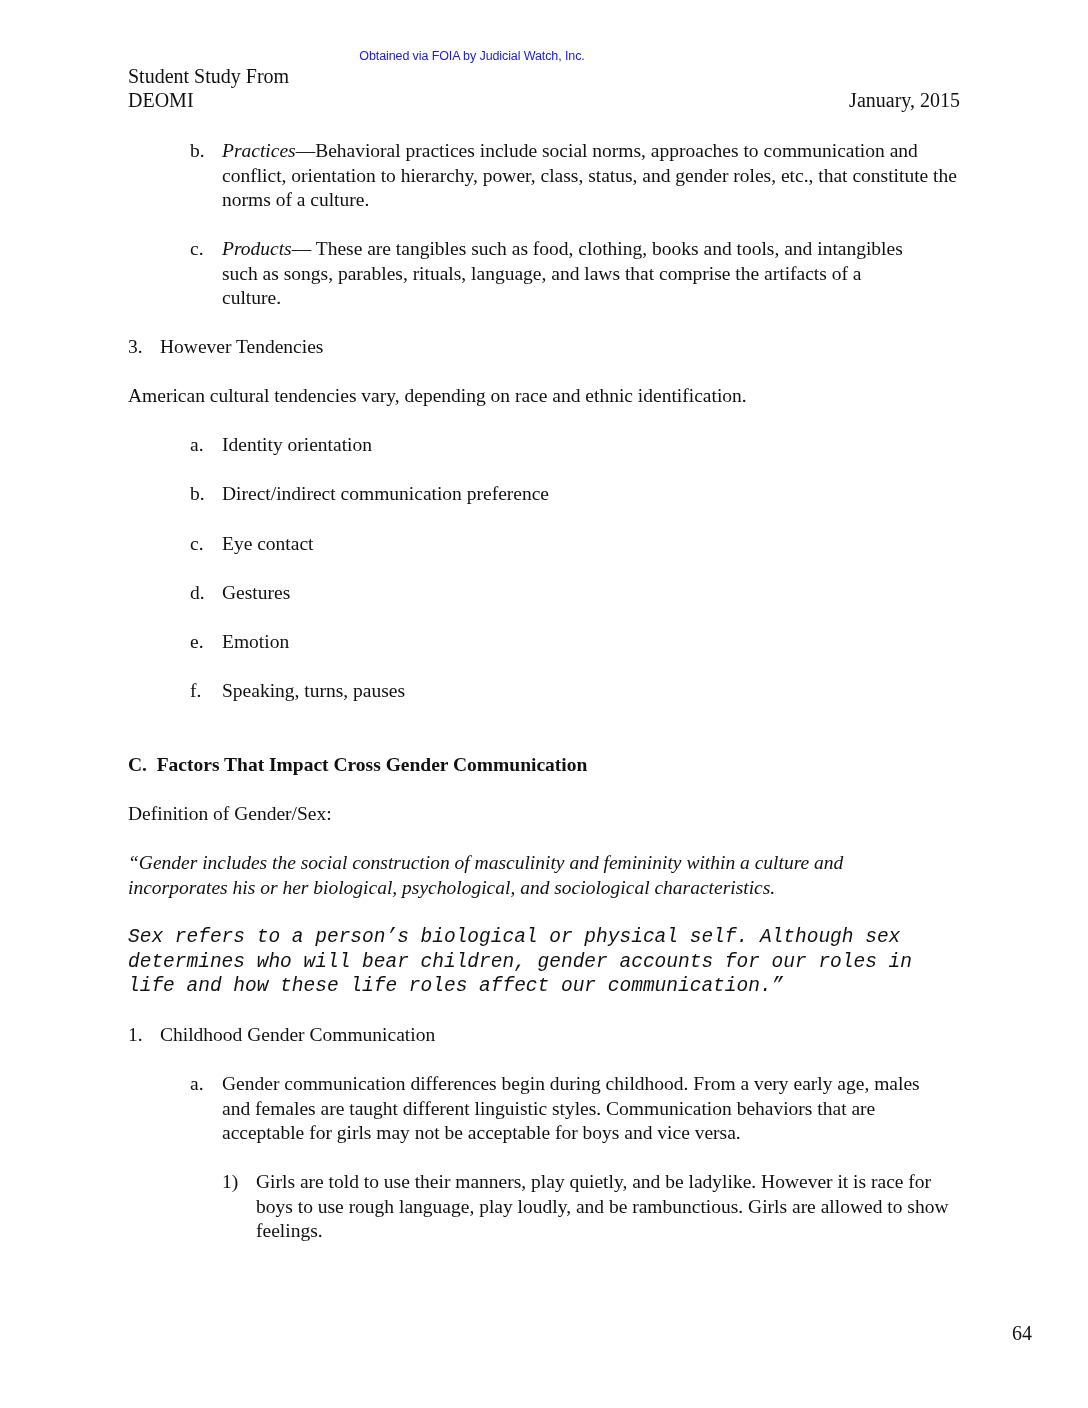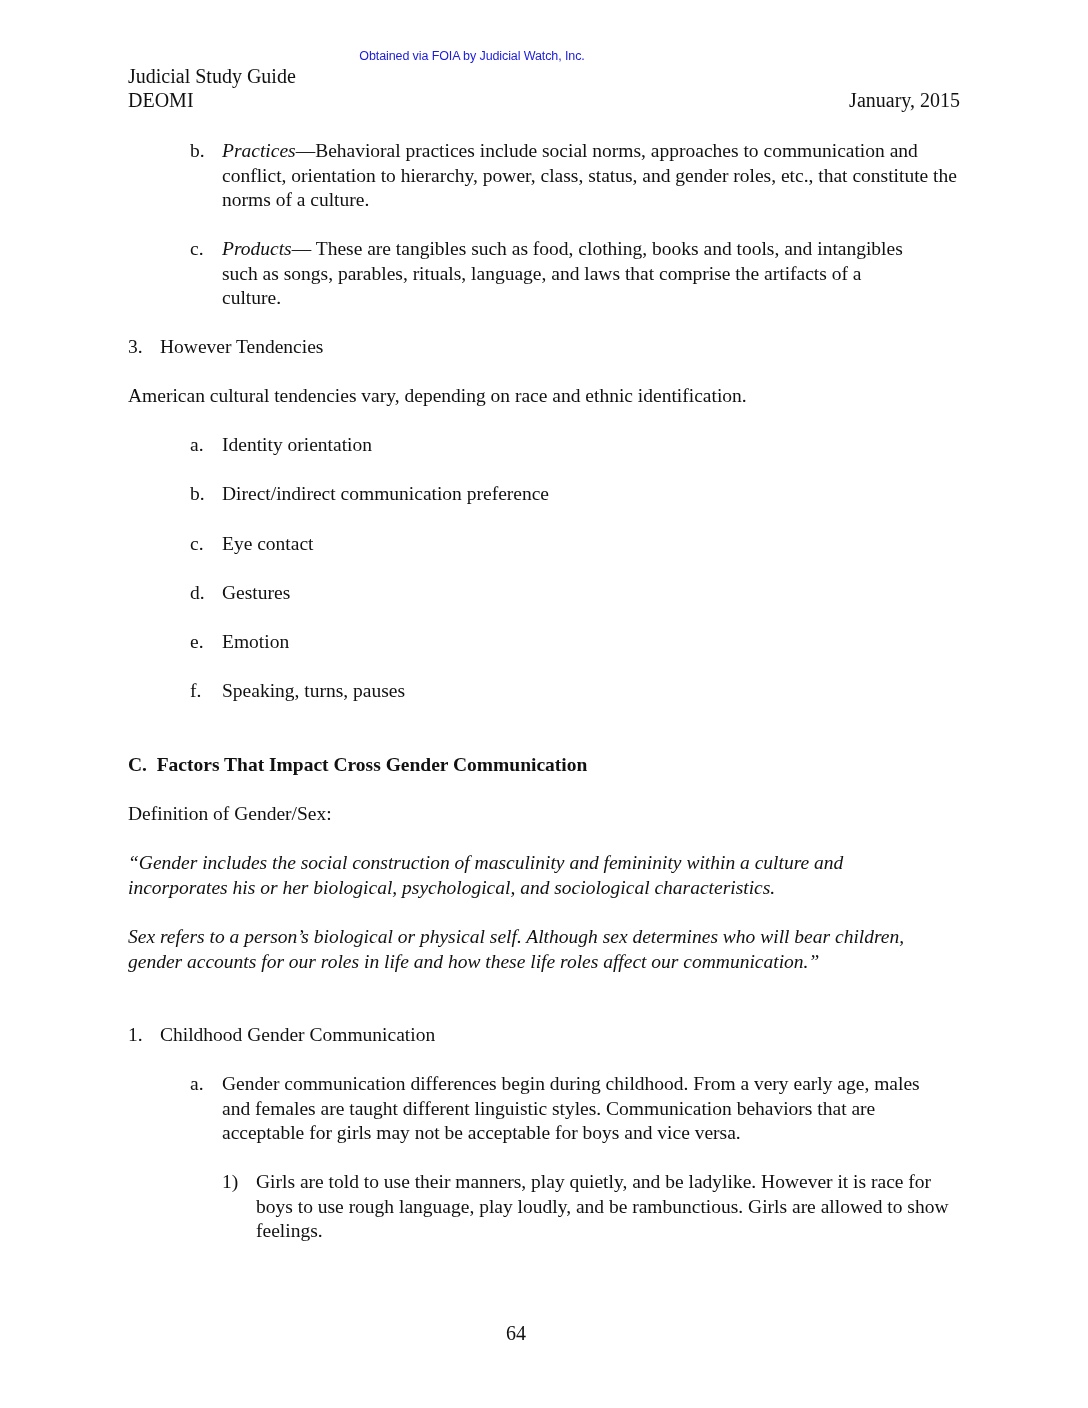--- a/index.html
+++ b/index.html
@@ -52,32 +52,32 @@
     .txt {
       flex: 1 1 auto;
     }
     .it { font-style: italic; }
     .bold { font-weight: bold; }
     .page-num {
       position: absolute;
       top: 1321px;
       left: 0;
       width: 1032px;
-      text-align: center;
+      text-align: right;
       font-size: 20px;
     }
   </style>
 </head>
 <body>
 
 <div class="foia">Obtained via FOIA by Judicial Watch, Inc.</div>
 
 <div class="hdr">
   <div class="hdr-row">
-    <span>Judicial Study Guide</span>
+    <span>Student Study From</span>
   </div>
   <div class="hdr-row">
     <span>DEOMI</span>
     <span>January, 2015</span>
   </div>
 </div>
 
 <div class="item" style="top:139px; left:190px; width:770px;">
   <span class="lbl" style="width:32px;">b.</span>
   <span class="txt"><span class="it">Practices</span><span>—</span><span>Behavioral practices include social norms, approaches to communication and conflict, orientation to hierarchy, power, class, status, and gender roles, etc., that constitute the norms of a culture.</span></span>
@@ -119,21 +119,21 @@
   <span class="lbl" style="width:32px;">f.</span>
   <span class="txt">Speaking, turns, pauses</span>
 </div>
 
 <div class="abs bold" style="top:753px; left:128px; width:832px; white-space:pre;">C.  Factors That Impact Cross Gender Communication</div>
 
 <div class="abs" style="top:802px; left:128px; width:832px;">Definition of Gender/Sex:</div>
 
 <div class="abs it" style="top:851px; left:128px; width:800px;">“Gender includes the social construction of masculinity and femininity within a culture and incorporates his or her biological, psychological, and sociological characteristics.</div>
 
-<div class="abs it" style="top:925px; left:128px; width:790px;">Sex refers to a person’s biological or physical self. Although sex determines who will bear children, gender accounts for our roles in life and how these life roles affect our communication.”</div>
+<div class="abs it" style="top:925px; left:128px; width:790px;font-family:Liberation Mono, monospace;">Sex refers to a person’s biological or physical self. Although sex determines who will bear children, gender accounts for our roles in life and how these life roles affect our communication.”</div>
 
 <div class="item" style="top:1023px; left:128px; width:700px;">
   <span class="lbl" style="width:32px;">1.</span>
   <span class="txt">Childhood Gender Communication</span>
 </div>
 
 <div class="item" style="top:1072px; left:190px; width:750px;">
   <span class="lbl" style="width:32px;">a.</span>
   <span class="txt">Gender communication differences begin during childhood. From a very early age, males and females are taught different linguistic styles. Communication behaviors that are acceptable for girls may not be acceptable for boys and vice versa.</span>
 </div>

